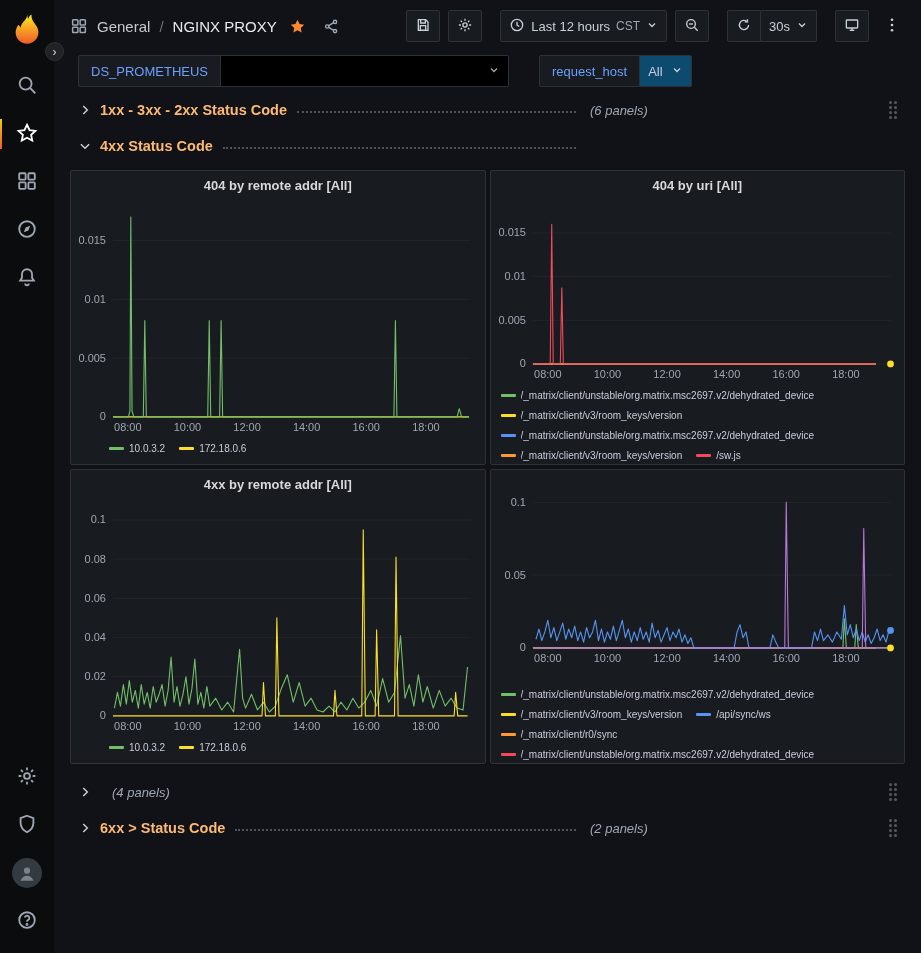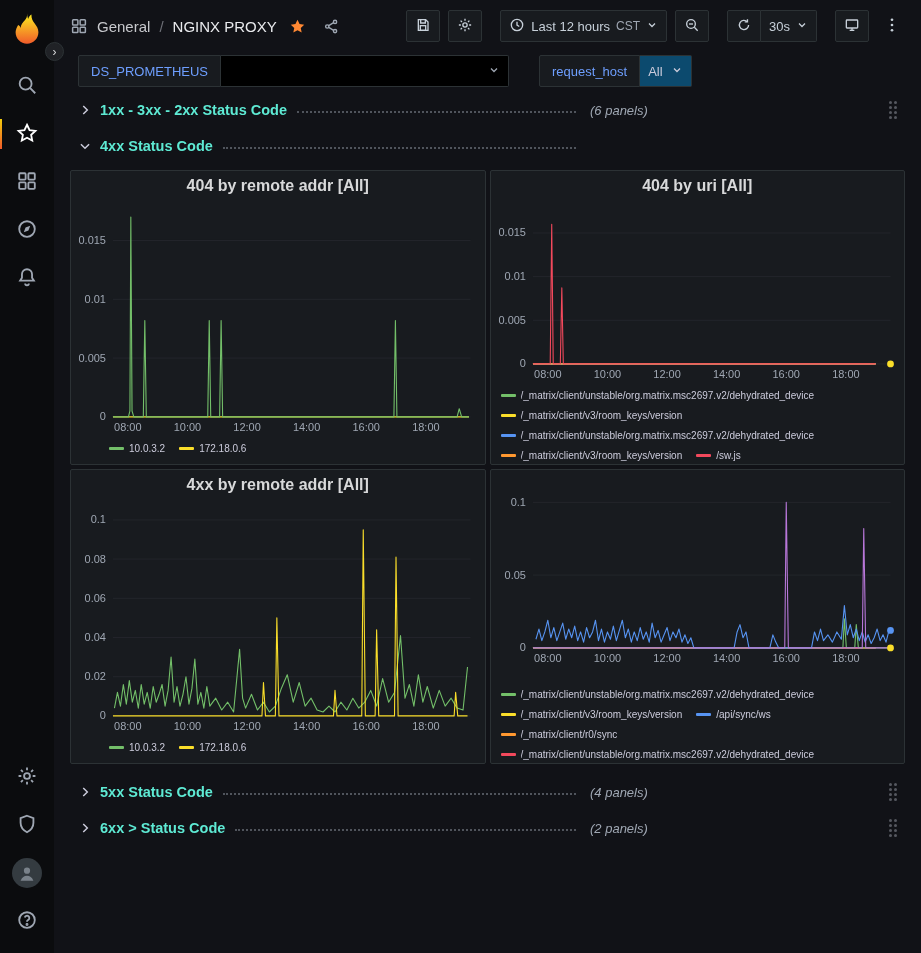--- a/index.html
+++ b/index.html
@@ -52,29 +52,29 @@
   .var-group { display:flex; margin-right:22px;padding-left:8px; }
   .caret svg { width:12px; height:12px; }
 
   
   .dashboard { flex:1; padding:6px 16px 0; overflow:hidden; }
   .dash-row { height:28px; display:flex; align-items:center; padding:0 8px; color:#d8d9da; cursor:pointer; }
   .dash-row + .dash-row { margin-top:8px; }
   .row-chevron { width:18px; margin-right:4px; color:#ccccdc; display:flex; align-items:center; }
   .row-chevron svg { width:14px; height:14px; }
   .row-main { display:flex; align-items:center; width:478px; min-width:0; }
-  .row-title { font-weight:700; font-size:14.5px; color:#5eead4; white-space:nowrap; }
+  .row-title { font-weight:700; font-size:14.5px; color:#fdba74; white-space:nowrap; }
   .leader { flex:1; border-bottom:2px dotted #50545c; margin:0 2px 0 10px; transform:translateY(2px); }
   .row-count { font-style:italic; color:#9fa7b3; font-size:13px; margin-left:12px; white-space:nowrap; }
   .row-handle { margin-left:auto; display:grid; grid-template-columns:repeat(2, 3px); grid-auto-rows:3px; gap:2px; cursor:grab; }
   .row-handle i { width:3px; height:3px; border-radius:50%; background:#565860; }
 
   .panel-grid { display:grid; grid-template-columns:1fr 1fr; gap:4px; margin:10px 0 14px; }
   .panel { background:#181b1f; border:1px solid #2c3235; border-radius:2px; height:295px; display:flex; flex-direction:column; overflow:hidden; }
-  .panel-title { height:30px; line-height:30px; text-align:center; font-size:16px; font-weight:600; color:#d8d9da; flex-shrink:0; cursor:pointer; white-space:nowrap; }
+  .panel-title { height:30px; line-height:30px; text-align:center; font-size:13px; font-weight:600; color:#d8d9da; flex-shrink:0; cursor:pointer; white-space:nowrap; }
   .chart { flex:1; min-height:0; }
   .chart svg { width:100%; height:100%; display:block; }
   .chart text { fill:#9fa7b3; font-size:11px; font-family:"Liberation Sans", sans-serif; }
   .legend { flex-shrink:0; padding:2px 8px 6px 38px; display:flex; flex-wrap:wrap; column-gap:14px; row-gap:1px; font-size:10px; color:#ccccdc; align-content:flex-start; }
   .legend.tall { height:80px; overflow:hidden; padding-left:10px; }
   .legend-item { display:flex; align-items:center; gap:5px; max-width:100%; line-height:19px; cursor:pointer; }
   .legend-item .label { white-space:nowrap; overflow:hidden; text-overflow:ellipsis; }
   .swatch { width:15px; height:3px; border-radius:1px; flex-shrink:0; }
 </style>
 </head>
@@ -477,24 +477,20 @@
             </div>
         </section>
       </div>
 
       <div class="dash-row">
         <span class="row-chevron">
             <svg viewBox="0 0 24 24" fill="none" stroke="currentColor" stroke-width="2.5">
               <path d="M9 5l7 7-7 7"></path>
             </svg>
           </span>
-        <span class="row-main">
-            <span class="row-title">5xx Status Code</span>
-            <span class="leader"></span>
-          </span>
         <span class="row-count">(4 panels)</span>
         <span class="row-handle">
             <i></i>
             <i></i>
             <i></i>
             <i></i>
             <i></i>
             <i></i>
             <i></i>
             <i></i>

